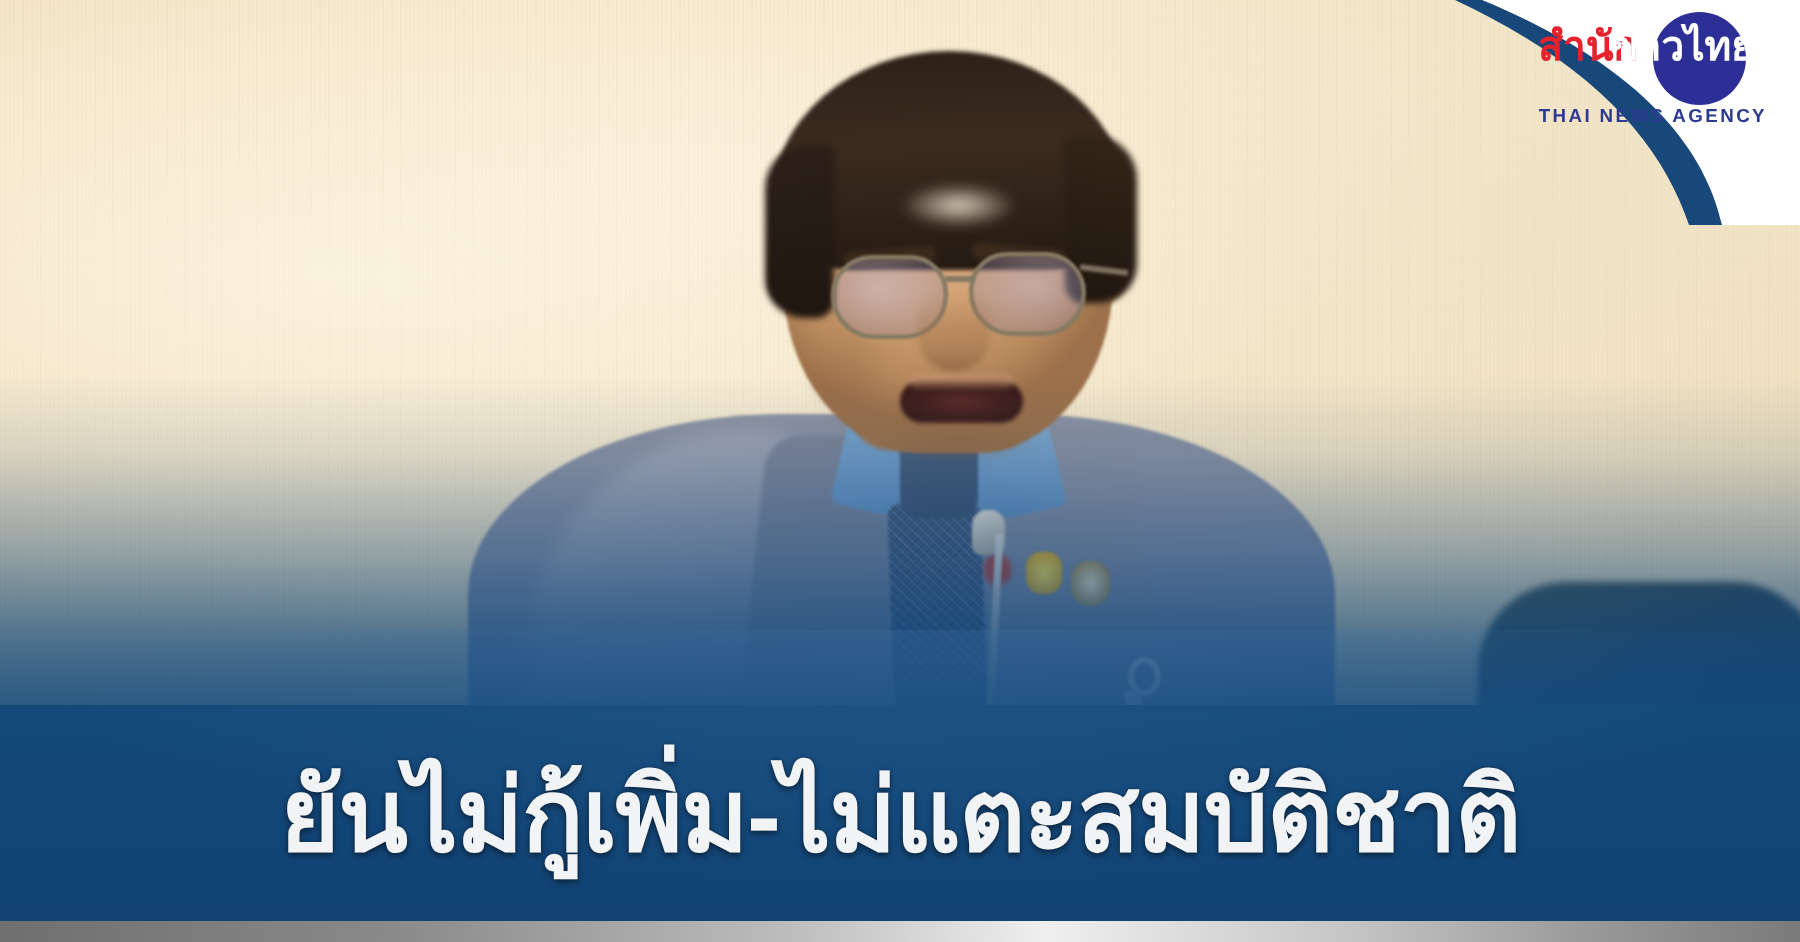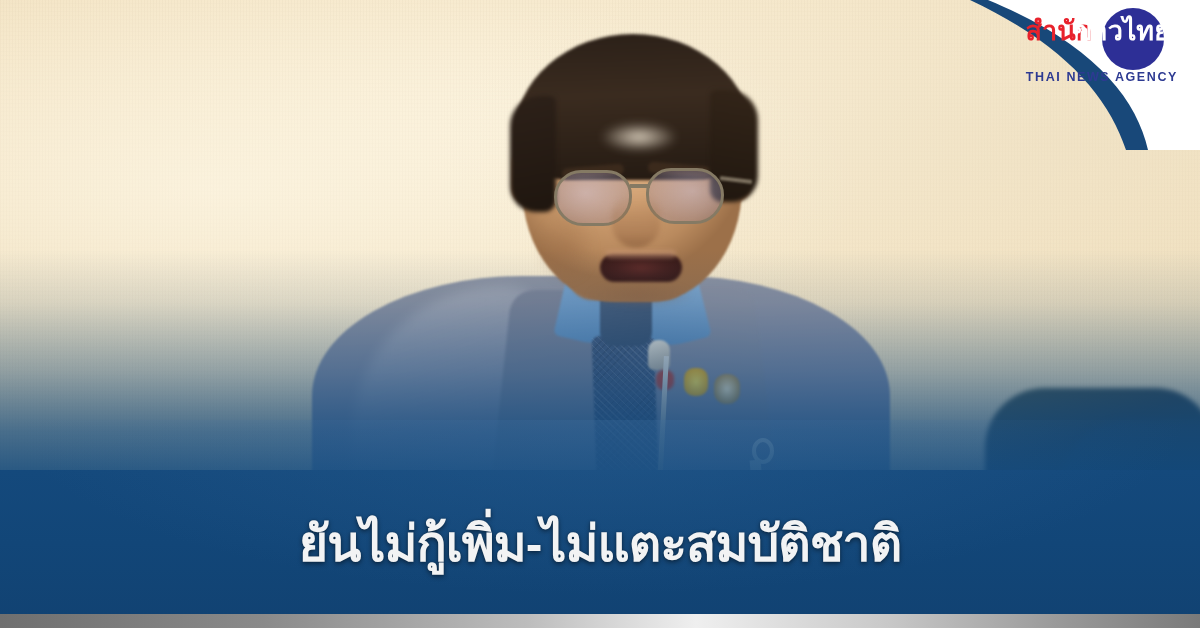--- a/index.html
+++ b/index.html
@@ -294,21 +294,21 @@
   }
 
   
   .caption{
     position:absolute; left:0; right:0; top:496px; height:96px;
     display:flex; align-items:center; justify-content:center;
     pointer-events:none;
   }
   .caption-text{
     font-family:"Liberation Sans","DejaVu Sans",sans-serif;
-    font-size:50px;
+    font-size:68px;
     font-weight:700;
     color:#f2f3f4;
     letter-spacing:-1px;
     line-height:1;
     white-space:nowrap;
     text-shadow:0 2px 5px rgba(0,0,0,.45), 0 0 2px rgba(0,0,0,.30);
   }
 
   
   .bottom-bar{

